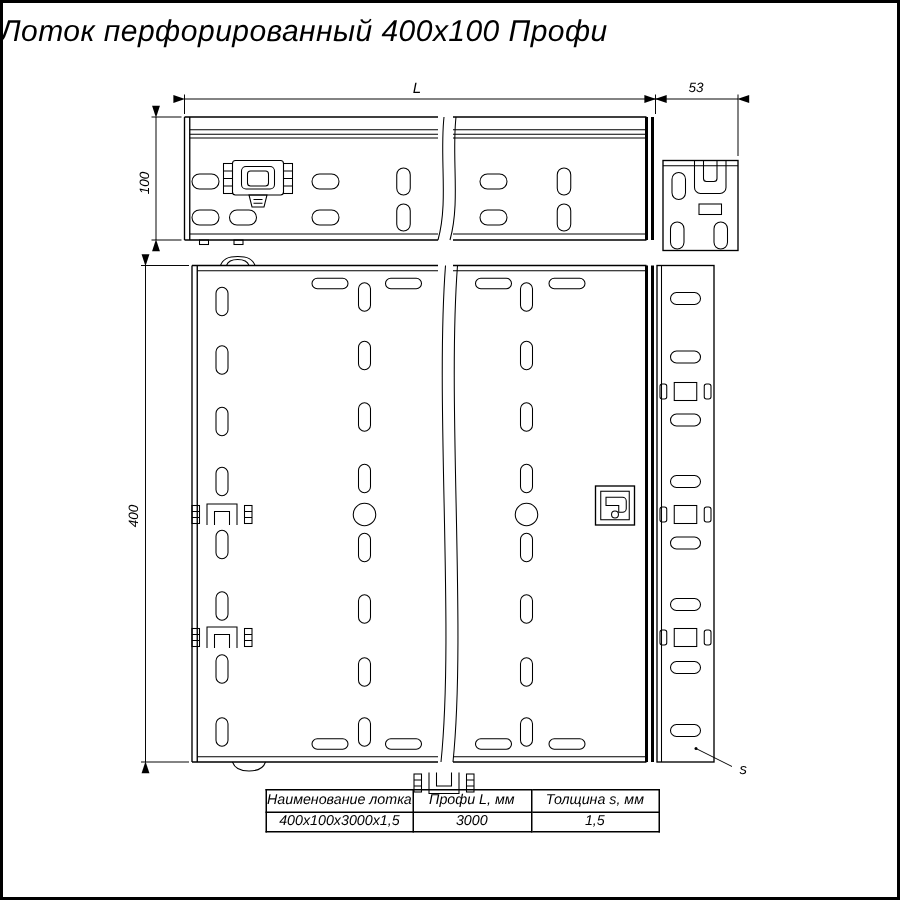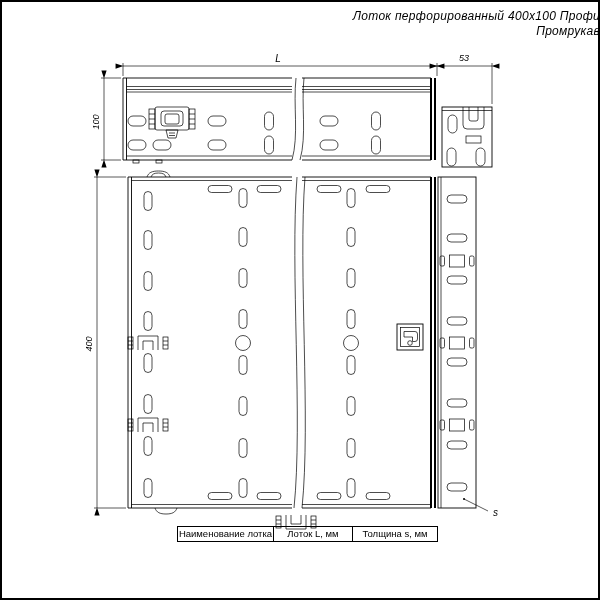--- a/index.html
+++ b/index.html
@@ -2,45 +2,44 @@
 <html><head>
 <meta charset="utf-8">
 <style>
   html,body{margin:0;padding:0;}
   body{
     width:600px;height:600px;position:relative;background:#fff;
     font-family:"Liberation Sans", sans-serif;color:#000;overflow:hidden;
   }
   .frame{position:absolute;inset:0;border:2px solid #000;box-sizing:border-box;pointer-events:none;}
   .title{
-    position:absolute;top:9px;left:0;width:100%;text-align:right;
-    font-style:italic;font-size:12px;line-height:1.25;letter-spacing:.3px;
+    position:absolute;top:9px;left:0;width:100%;text-align:left;
+    font-style:italic;font-size:20px;line-height:1.25;letter-spacing:.3px;
   }
   svg.drawing{position:absolute;left:0;top:0;}
   .ln{stroke:#000;fill:none;stroke-width:.9;}
   .thin{stroke-width:.7;}
   .thick{stroke-width:2;}
   .dim{stroke:#000;fill:none;stroke-width:.65;}
   .dimtxt{font-family:"Liberation Sans",sans-serif;font-style:italic;font-size:10px;fill:#000;}
   .dimtxt.sm{font-size:9px;}
   .spec{
     position:absolute;left:177px;top:526px;border-collapse:collapse;
-    font-size:9.5px;table-layout:fixed;
+    font-style:italic;font-size:9.5px;table-layout:fixed;
   }
   .spec td{border:1px solid #000;text-align:center;padding:0;height:12.5px;white-space:nowrap;overflow:hidden;}
   .spec tr.hdr td{height:13.5px;}
 </style>
 </head>
 <body>
 
 <div class="frame"></div>
 
 <div class="title">
   <div>Лоток перфорированный 400x100 Профи</div>
-  <div>Промрукав</div>
 </div>
 
 <svg class="drawing" width="600" height="600" viewBox="0 0 600 600">
   <defs>
     <marker id="ah" viewBox="0 0 10 8" refX="0.5" refY="4" markerWidth="9" markerHeight="7" orient="auto-start-reverse" markerUnits="userSpaceOnUse">
       <path d="M0,4 L9,1 L9,7 Z" fill="#000"></path>
     </marker>
     <g id="pvslot">
         <rect x="-4" y="-9.5" width="8" height="19" rx="4" class="ln thin"></rect>
       </g>
@@ -247,17 +246,22 @@
 
 <table class="spec">
   <colgroup>
       <col style="width:96px">
       <col style="width:79px">
       <col style="width:85px">
     </colgroup>
   <tbody>
       <tr class="hdr">
     <td>Наименование лотка</td>
-    <td>Лоток L, мм</td>
+    <td>Профи L, мм</td>
     <td>Толщина s, мм</td>
+  </tr>
+  <tr>
+    <td>400x100x3000x1,5</td>
+    <td>3000</td>
+    <td>1,5</td>
   </tr>
 </tbody>
   </table>
 
 </body></html>

